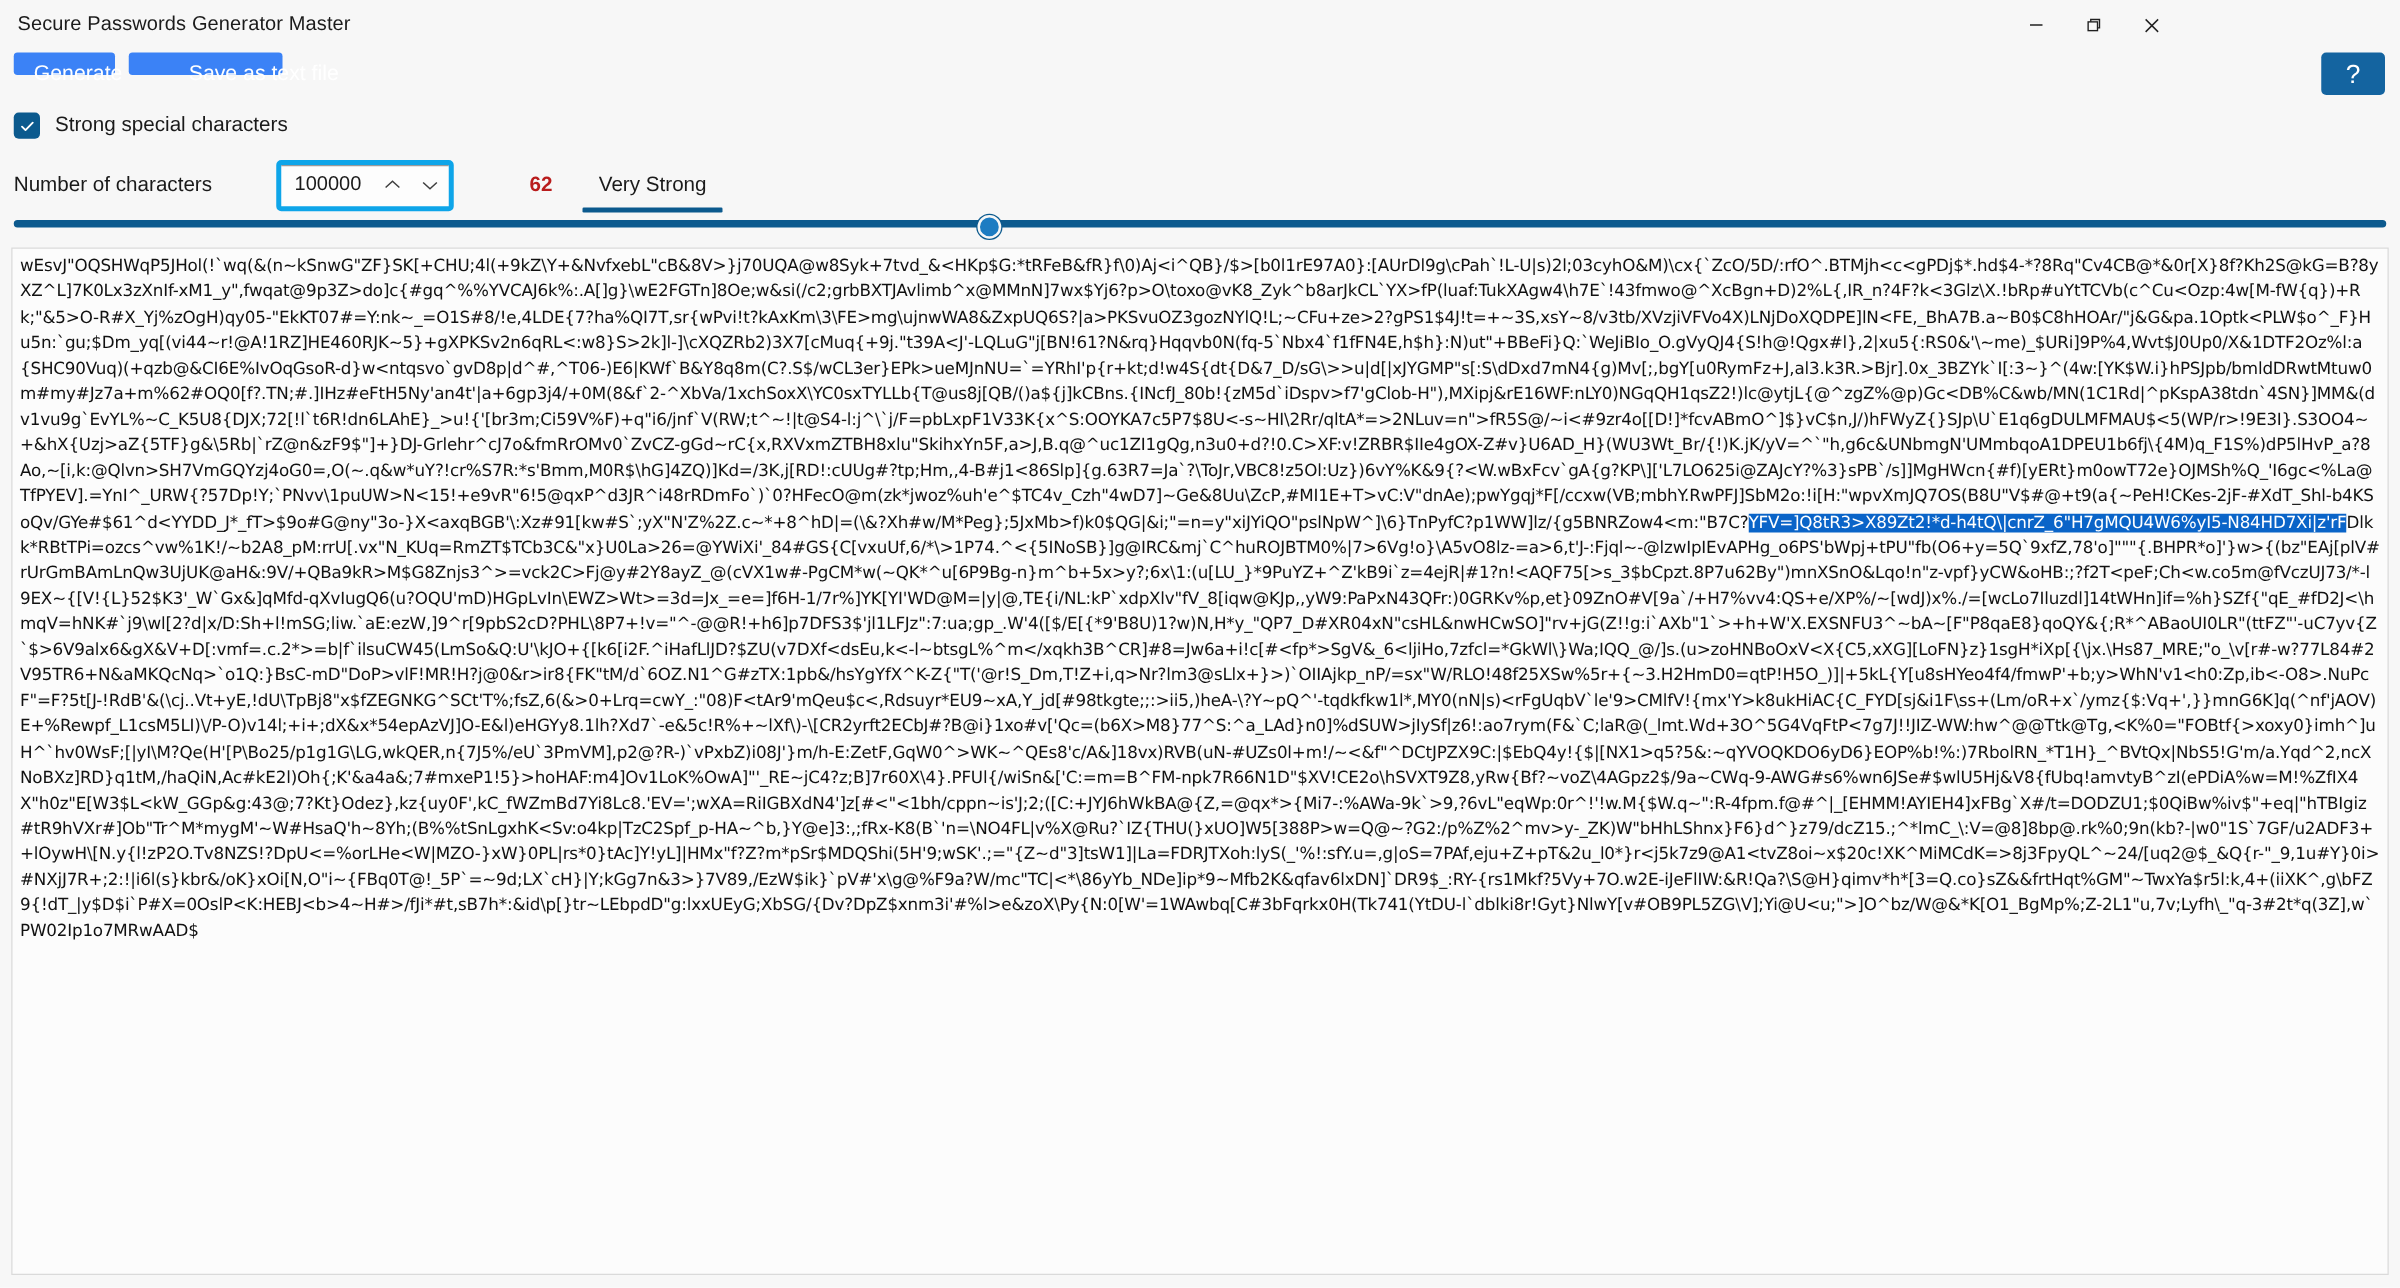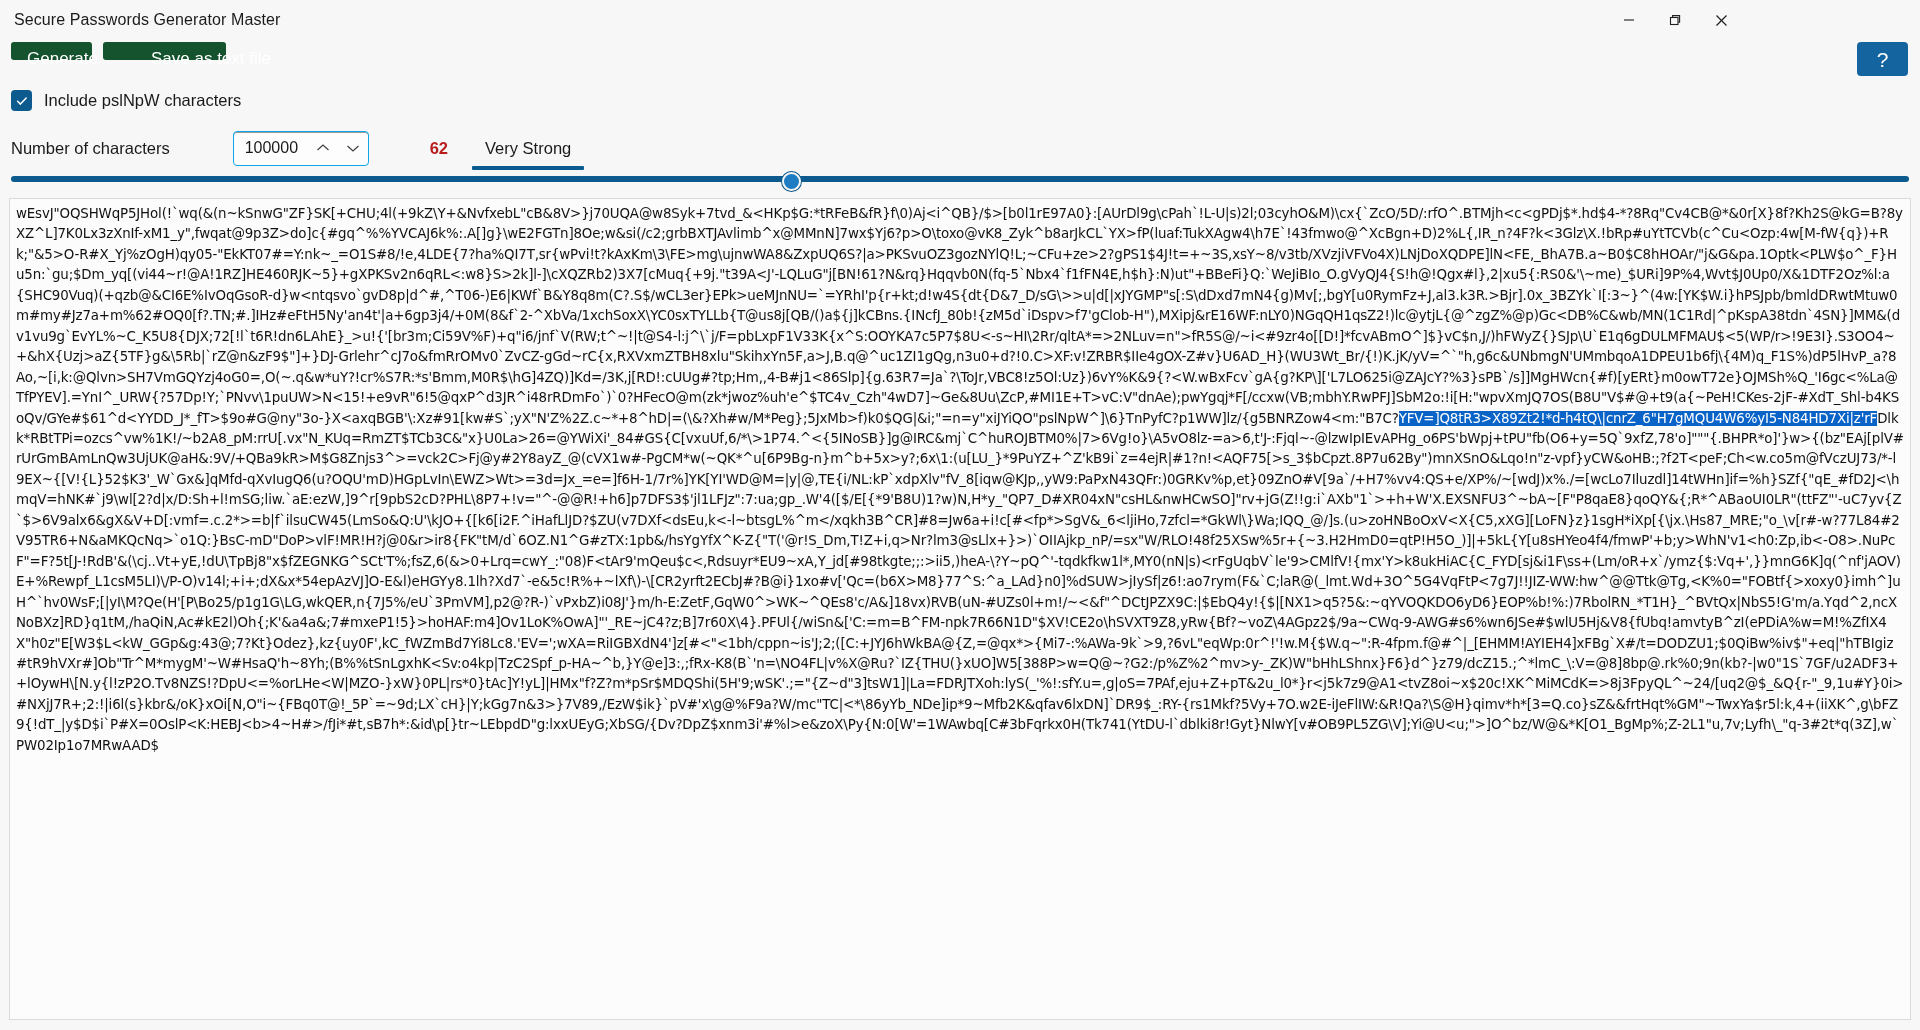--- a/index.html
+++ b/index.html
@@ -20,21 +20,21 @@
   }
   .wincontrols { position:absolute; right:0; top:0; height:40px; display:flex; }
   .wc {
     width:46px; height:40px; display:flex; align-items:center; justify-content:center;
     cursor:default;
   }
   .wc svg { display:block; }
 
   
   .btn {
-    position:absolute; background:#14532d; color:#fff; border:none;
+    position:absolute; background:#3b82f6; color:#fff; border:none;
     font-family:"Liberation Sans", sans-serif; font-size:17px;
     border-radius:3px; cursor:pointer; padding:0 16px; height:18px;
     line-height:34px; text-align:center; white-space:nowrap;
   }
   #generate-btn { left:11px; top:42px; width:81px; }
   #save-btn { left:103px; top:42px; width:123px;padding-left:48px; }
 
   #help-btn {
     position:absolute; right:12px; top:42px; width:51px; height:34px;
     background:#1464a0; color:#fff; border:none; border-radius:4px;
@@ -47,22 +47,22 @@
     width:21px; height:21px; border-radius:4px; background:#0c5a8e;
     display:flex; align-items:center; justify-content:center; cursor:pointer;
   }
   .cbox svg { display:block; }
   .cbox-label { margin-left:12px; font-size:16.5px; color:#1a1a1a; white-space:nowrap; }
 
   
   .numrow { position:absolute; left:11px; top:131px; height:34px; display:flex; align-items:center;gap:37px; }
   .numlabel { font-size:16.5px; color:#1a1a1a; white-space:nowrap; }
   .spinner {
-    margin-left:26px; width:134px; height:33px; background:#fdfdfd;
-    border:1px solid #0ea5e9; border-radius:4px; display:flex; align-items:center;
+    margin-left:14px; width:134px; height:33px; background:#fdfdfd;
+    border:4px solid #0ea5e9; border-radius:4px; display:flex; align-items:center;
     box-shadow:0 1px 0 #9a9a9a inset;
   }
   .spin-value {
     flex:1; padding-left:11px; font-size:16px; color:#1a1a1a; white-space:nowrap;
   }
   .spin-up, .spin-down {
     width:30px; height:31px; display:flex; align-items:center; justify-content:center; cursor:pointer;
   }
   .count-value {
     margin-left:24px; font-size:16.5px; font-weight:bold; color:#b91c1c; white-space:nowrap;
@@ -137,21 +137,21 @@
   <button id="help-btn">?</button>
 
   <div class="checkrow">
     <div class="cbox">
       <span>
         <svg width="14" height="14" viewBox="0 0 14 14">
             <path d="M2.6 7.3 L5.4 10.1 L11.2 4.1" fill="none" stroke="#ffffff" stroke-width="1.5" stroke-linecap="round" stroke-linejoin="round"></path>
           </svg>
       </span>
     </div>
-    <div class="cbox-label">Include pslNpW characters</div>
+    <div class="cbox-label">Strong special characters</div>
   </div>
 
   <div class="numrow">
     <div class="numlabel">Number of characters</div>
     <div class="spinner">
       <div class="spin-value">100000</div>
       <div class="spin-up">
         <svg width="16" height="10" viewBox="0 0 16 10">
             <path d="M2.5 7 L8 2 L13.5 7" fill="none" stroke="#404040" stroke-width="1.2"></path>
           </svg>

